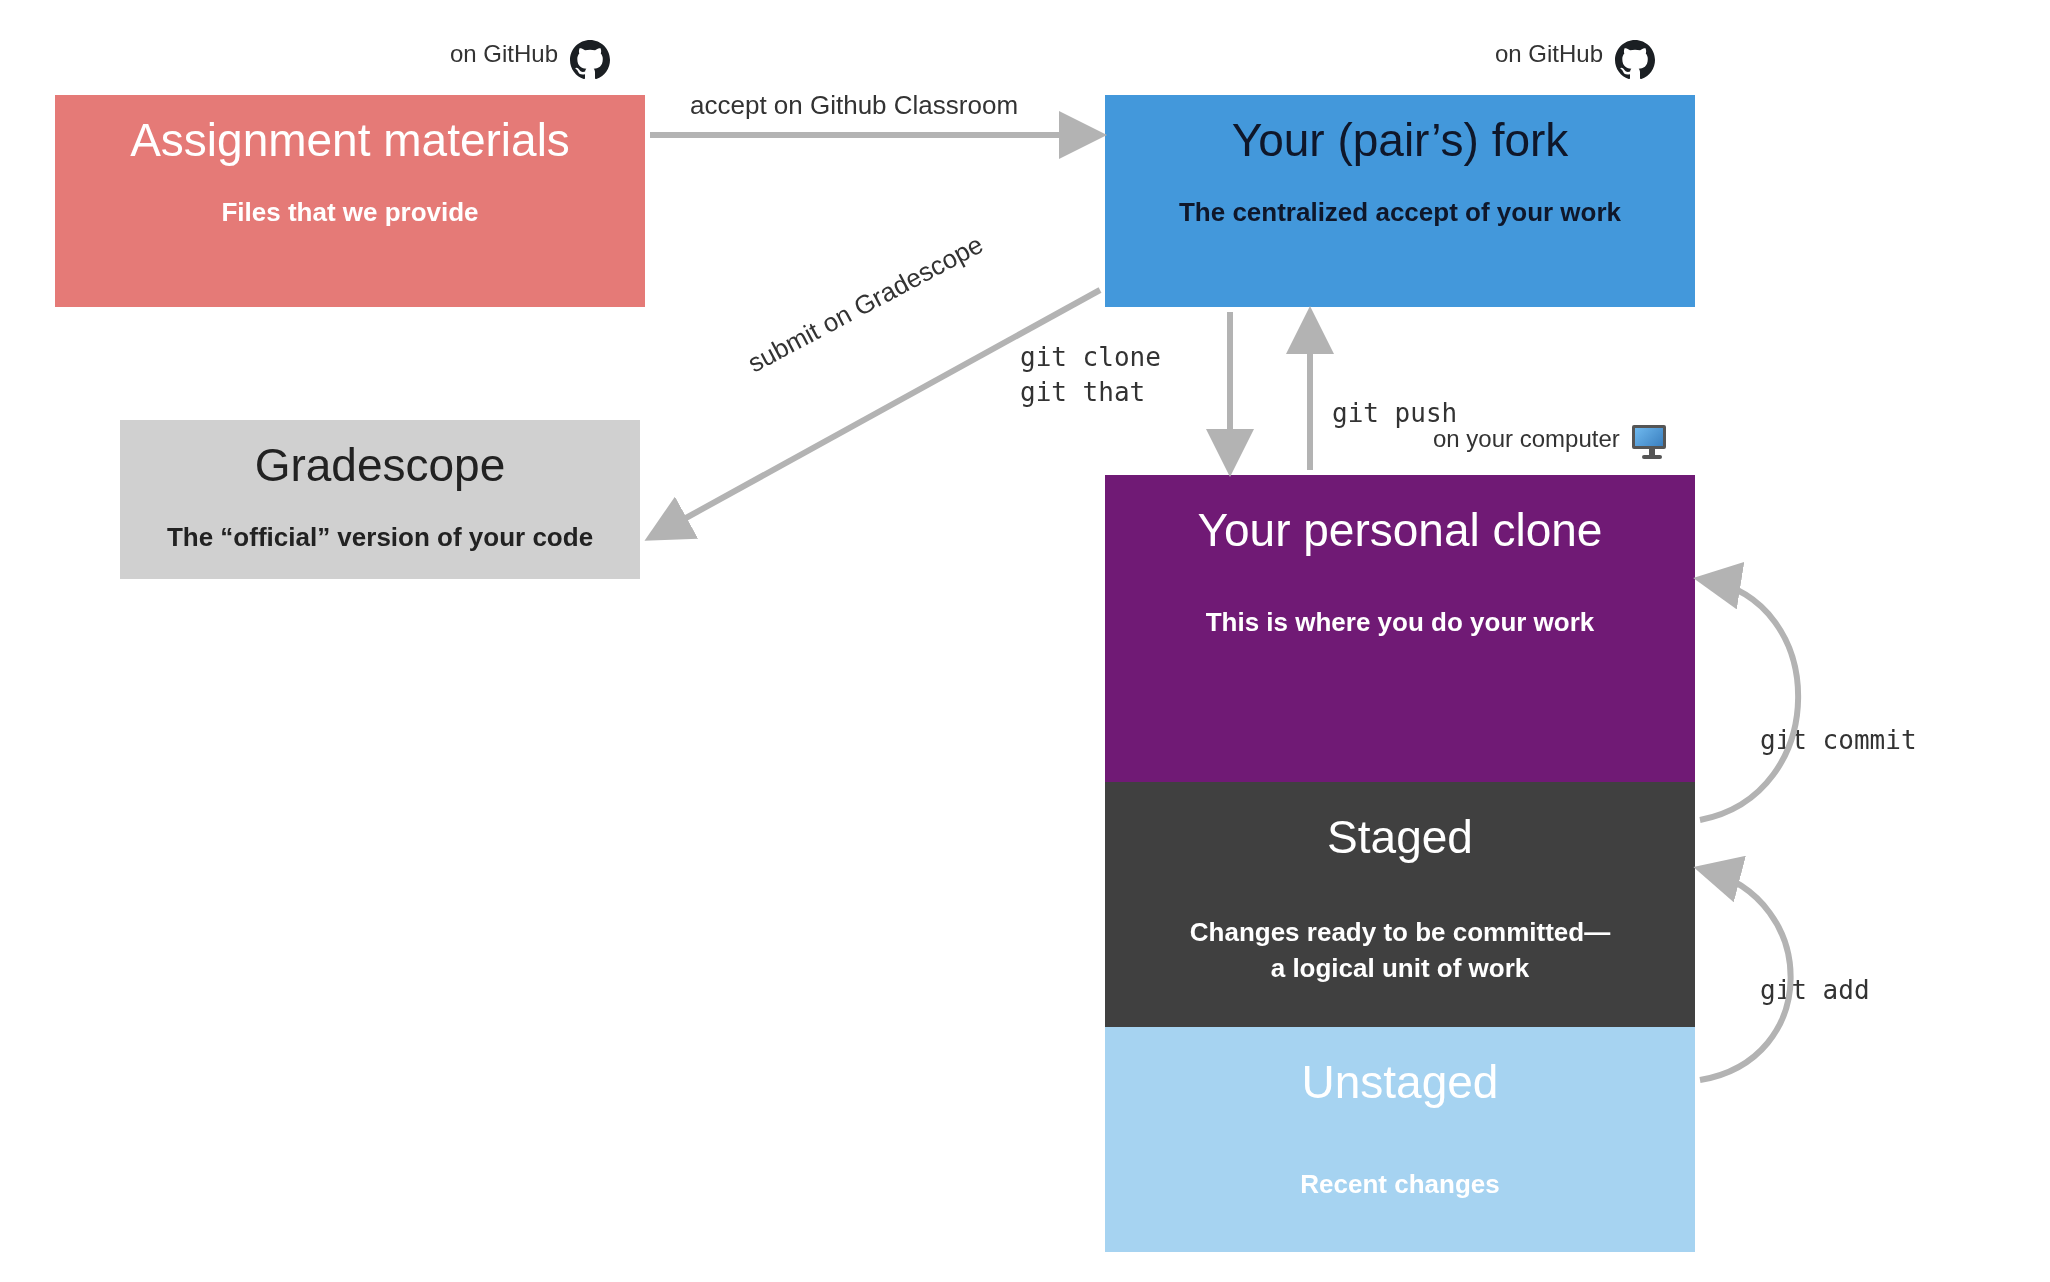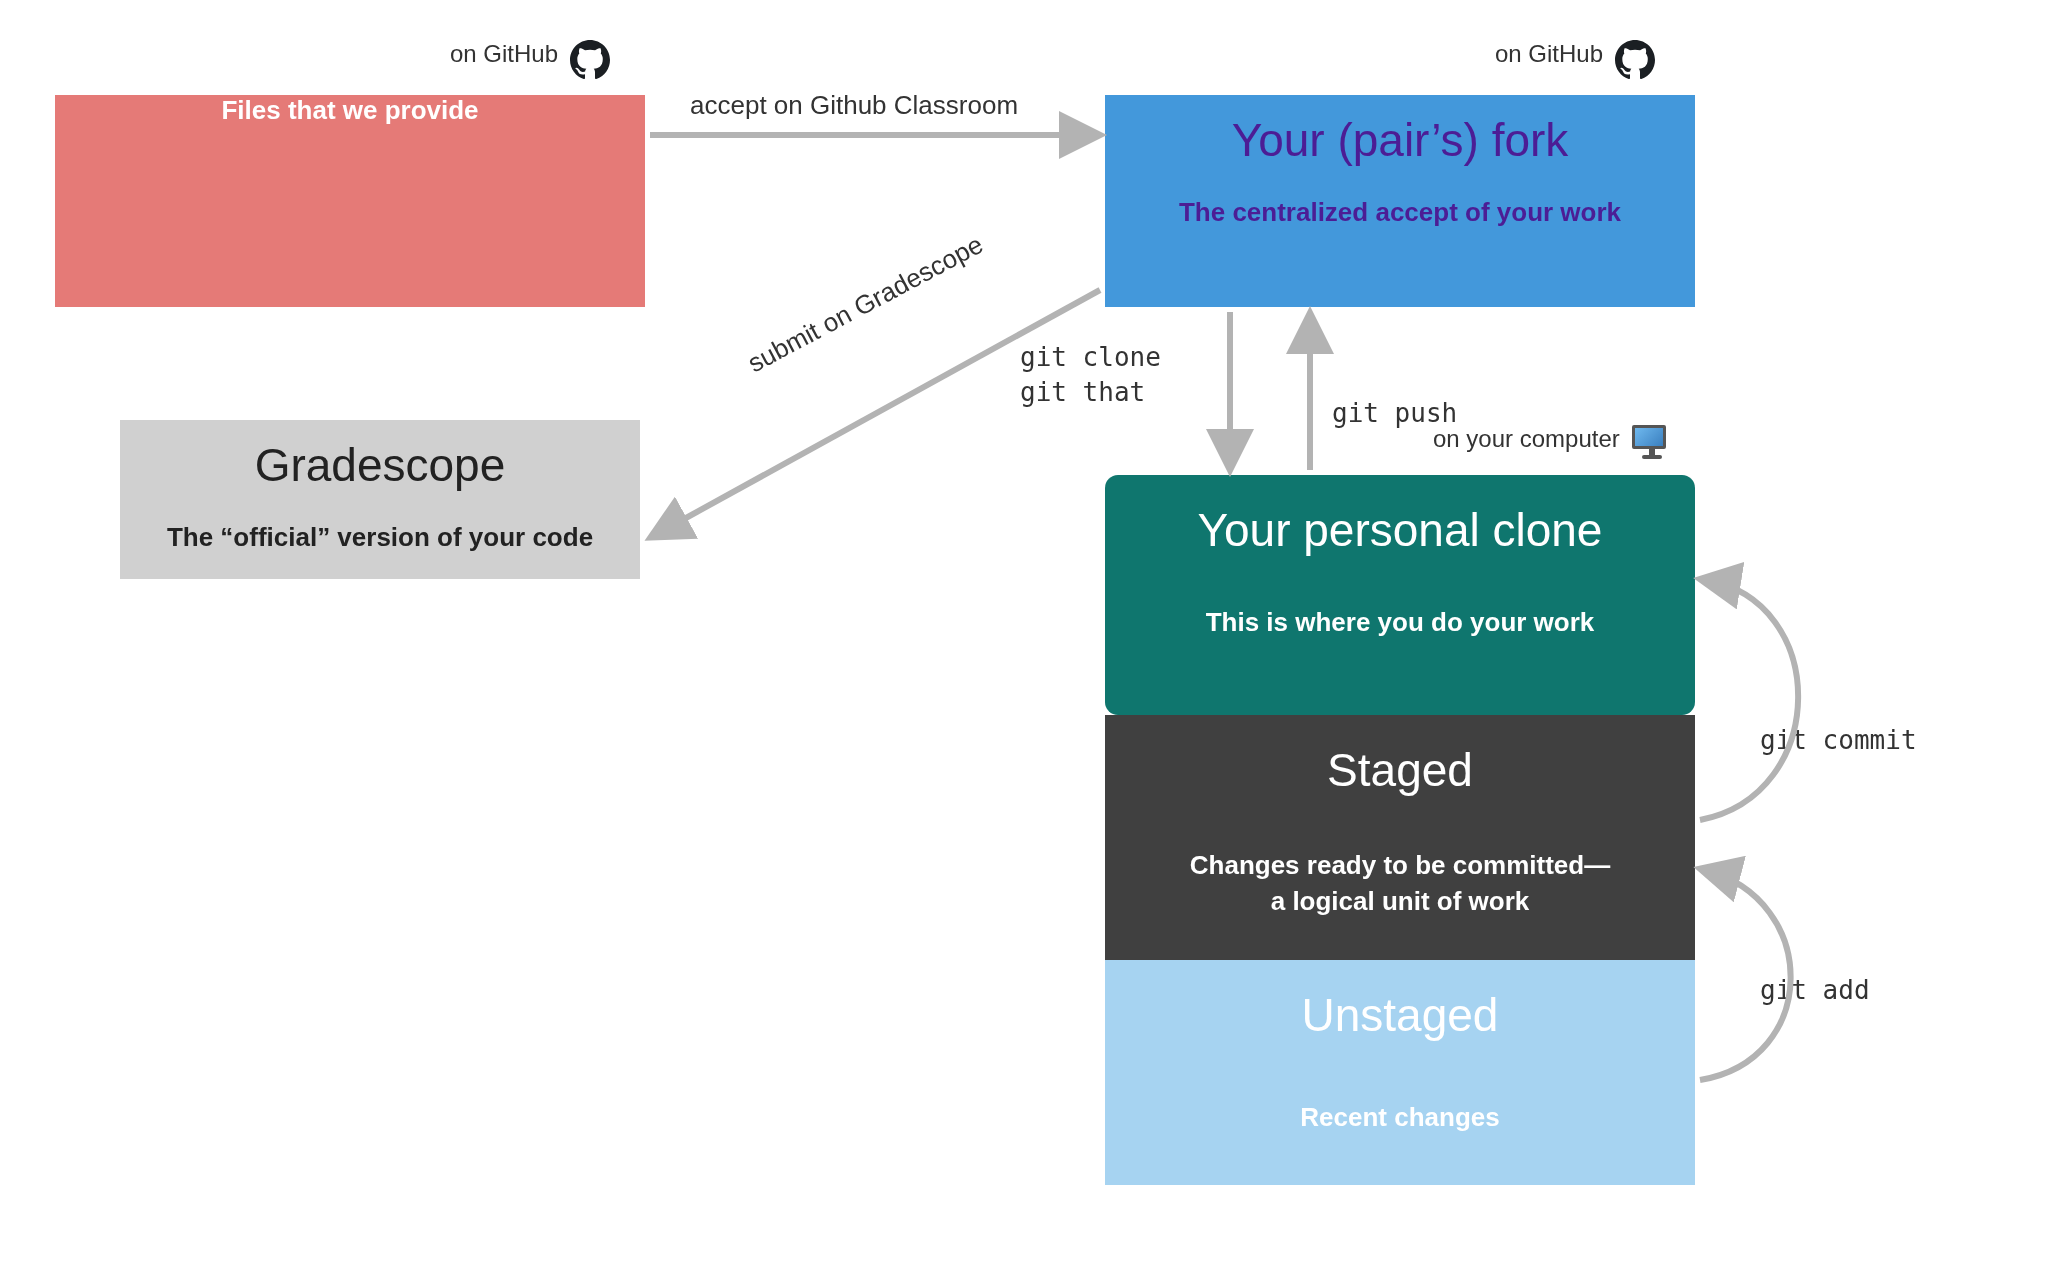--- a/index.html
+++ b/index.html
@@ -34,34 +34,34 @@
   .gradescope {
     left: 120px; top: 420px; width: 520px; height: 159px;
     background: #d0d0d0;
     color: #222222;
   }
   .gradescope .box-title { font-weight: 500; }
   
   .fork {
     left: 1105px; top: 95px; width: 590px; height: 212px;
     background: #4398db;
-    color: #4c1d95;
+    color: #0f172a;
   }
   
   .clonewrap {
     position: absolute;
     left: 1105px; top: 475px; width: 590px;
   }
   .clone {
     width: 100%;
     padding: 18px 20px 30px 20px;
     text-align: center;
     color: #fff;
   }
-  .clone1 { background: #0f766e; height: 240px; border-radius: 13px; }
+  .clone1 { background: #701a75; height: 307px; }
   .clone2 { background: #404040; height: 245px; }
   .clone3 { background: #a6d3f1; height: 225px; }
   .clone .box-title { margin-top: 10px; margin-bottom: 50px; }
   .clone3 .box-title { margin-bottom: 60px; }
   .clone2 .box-desc { line-height: 1.4; }
 
   
   .headerlabel {
     position: absolute;
     font-size: 24px;
@@ -142,20 +142,21 @@
 <div class="headerlabel hl-clone">
   <span>on your computer</span>
   <span class="monitor">
     <div class="screen"></div>
       <div class="stand"></div>
       <div class="base"></div>
   </span>
 </div>
 
 <div class="box assignment">
+  <div class="box-title">Assignment materials</div>
   <div class="box-desc">Files that we provide</div>
 </div>
 
 <div class="box gradescope">
   <div class="box-title">Gradescope</div>
   <div class="box-desc">The “official” version of your code</div>
 </div>
 
 <div class="box fork">
   <div class="box-title">Your (pair’s) fork</div>

